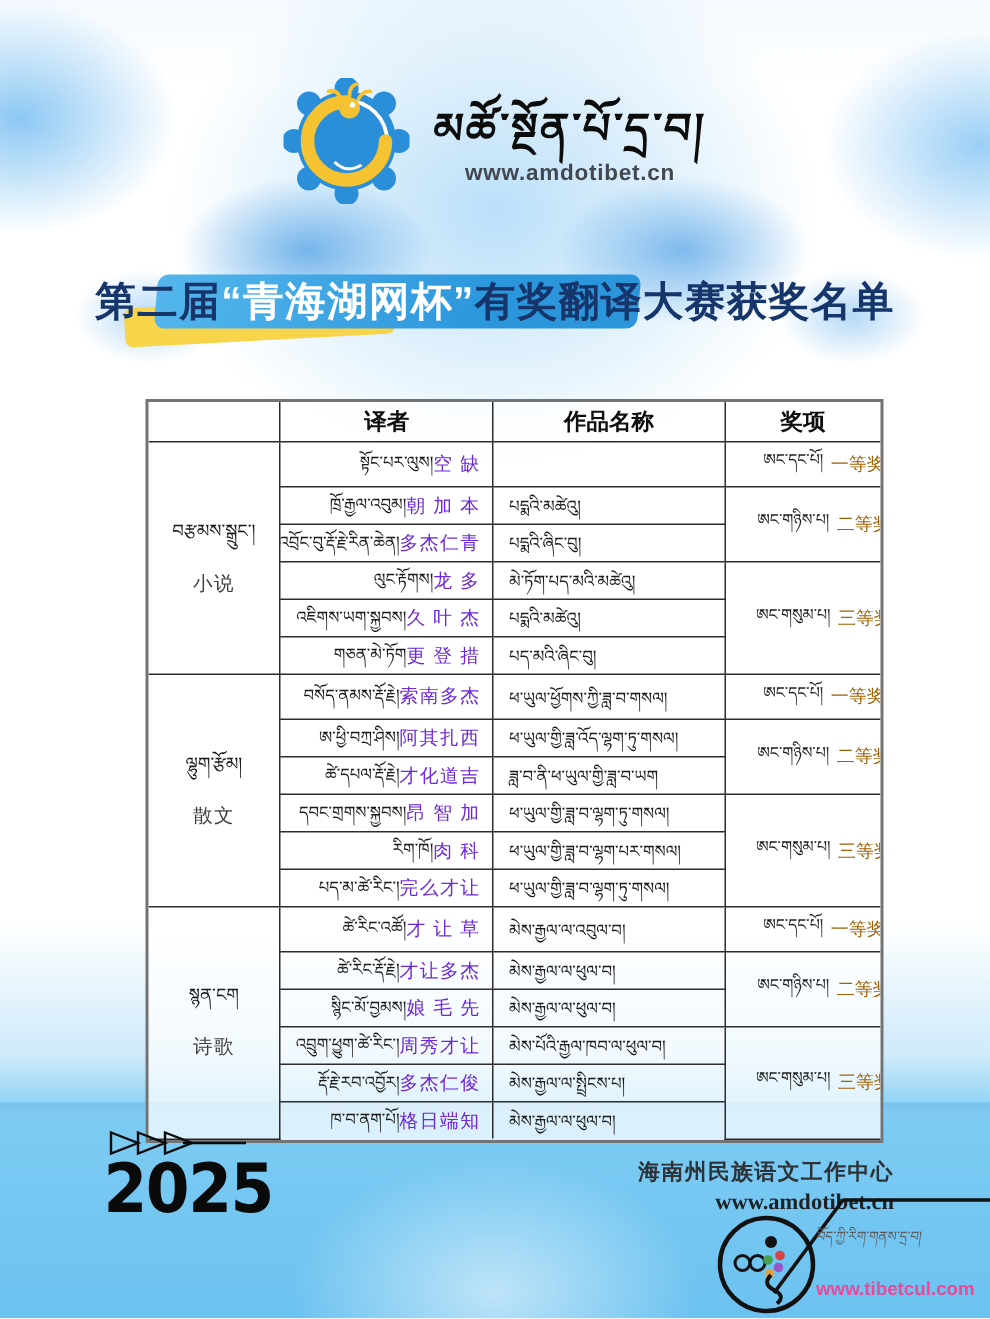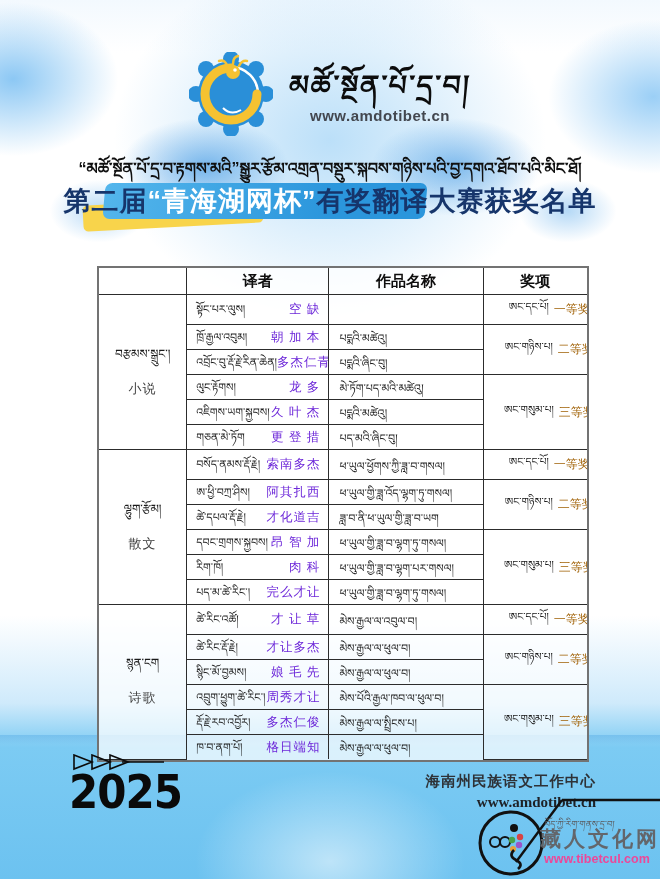--- a/index.html
+++ b/index.html
@@ -46,21 +46,21 @@
   th,td{border:1px solid #2c2c2c;padding:0;overflow:hidden;}
   tr:first-child>*{border-top:none;}
   tr:last-child>*{border-bottom:none;}
   tr>*:first-child{border-left:none;}
   tr>*:last-child{border-right:none;}
   th{height:26px;font-size:15px;color:#0e0e0e;text-align:center;}
   td{height:24px;}
   .cat{text-align:center;vertical-align:middle;}
   .cat-tib{font-size:12px;color:#1b1b1b;margin-bottom:18px;line-height:15px;}
   .cat-cn{font-size:13px;color:#3d3d3d;letter-spacing:1px;}
-  .tcell .inner{display:flex;justify-content:space-between;align-items:center;padding:0 8px 0 9px;}
+  .tcell .inner{display:flex;justify-content:flex-end;align-items:center;padding:0 8px 0 9px;}
   .tib{font-size:11px;color:#1b1b1b;line-height:13px;white-space:nowrap;}
   .cn{font-size:12.5px;color:#6d28d9;letter-spacing:1px;white-space:nowrap;}
   .wcell{padding-left:10px;}
   .acell{text-align:center;vertical-align:middle;padding-left:28px;}
   .acell .inner{display:flex;justify-content:center;align-items:center;gap:5px;}
   .aw-tib{font-size:10.5px;color:#1b1b1b;white-space:nowrap;}
   .aw-cn{font-size:12px;color:#a16207;white-space:nowrap;}
 
   
   .arrows{position:absolute;left:72px;top:754px;}
@@ -103,21 +103,20 @@
           <path d="M34 56 q8 8 18 2" fill="none" stroke="#ffffff" stroke-width="2"></path>
         </g>
       </svg>
     </div>
     <div class="logo-text">
       <div class="calligraphy">མཚོ་སྔོན་པོ་དྲ་བ།</div>
       <div class="logo-url">www.amdotibet.cn</div>
     </div>
   </div>
 
-  <div class="tib-title">“མཚོ་སྔོན་པོ་དྲ་བ་རྟགས་མའི”སྒྱུར་རྩོམ་འགྲན་བསྡུར་སྐབས་གཉིས་པའི་བྱ་དགའ་ཐོབ་པའི་མིང་ཐོ།</div>
 
   <div class="banner">
     <div class="banner-yellow"></div>
     <div class="banner-blue"></div>
     <div class="banner-text">
       <span class="t1">第二届</span><span class="t2">“青海湖网杯”</span><span class="t3">有奖翻译大赛获奖名单</span>
     </div>
   </div>
 
   <div class="table-wrap">
@@ -399,16 +398,15 @@
         <circle cx="43" cy="52" r="5" fill="none" stroke="#111" stroke-width="2"></circle>
         <circle cx="52" cy="38" r="4" fill="#111"></circle>
         <circle cx="58" cy="47" r="3.2" fill="#d84343"></circle>
         <circle cx="50" cy="50" r="3.2" fill="#46a24a"></circle>
         <circle cx="57" cy="55" r="3.2" fill="#9a55c9"></circle>
         <circle cx="51" cy="59" r="3" fill="#e8a03a"></circle>
         <path d="M52 60 q-6 6 2 10 q8 4 2 9" fill="none" stroke="#111" stroke-width="2.6"></path>
       </g>
     </svg>
     <div class="tc-tib">བོད་ཀྱི་རིག་གནས་དྲ་བ།</div>
-    <div class="tc-name">藏人文化网</div>
     <div class="tc-url">www.tibetcul.com</div>
   </div>
 </div>
 
 </body></html>

